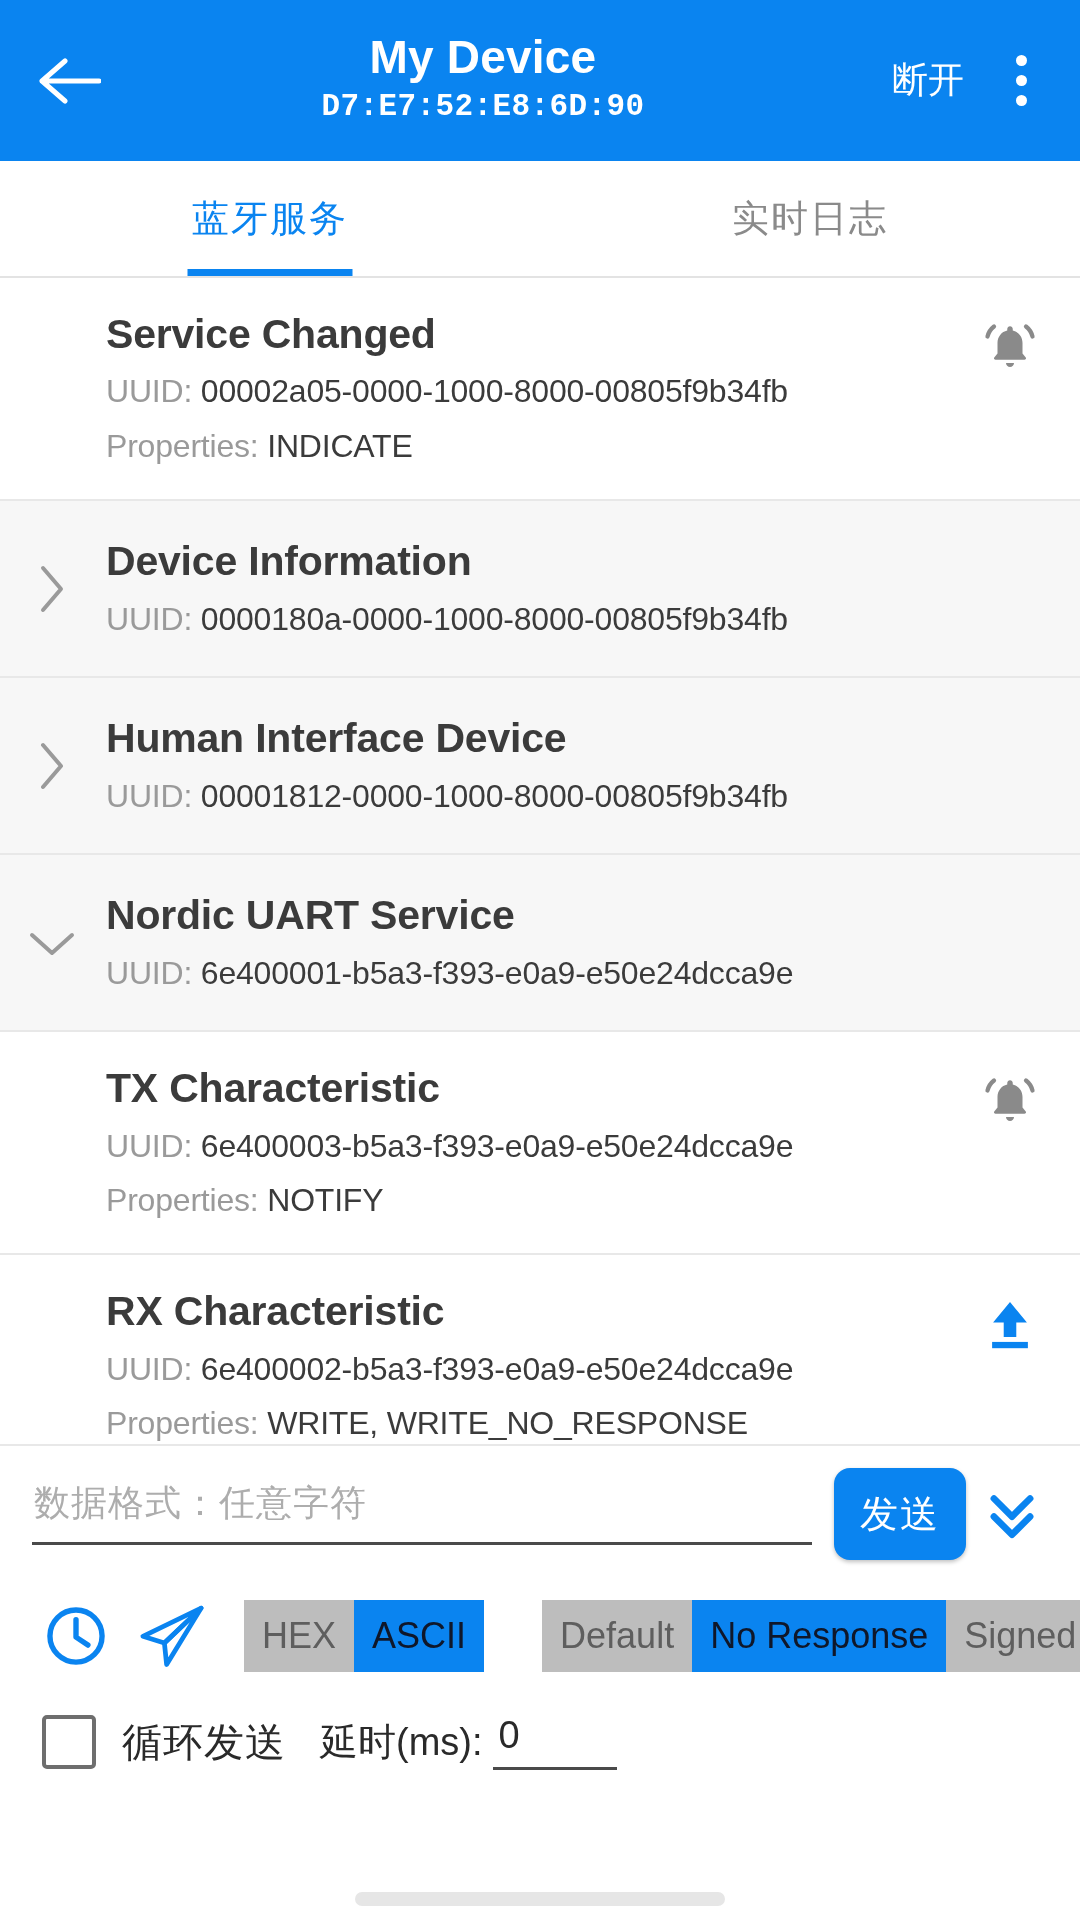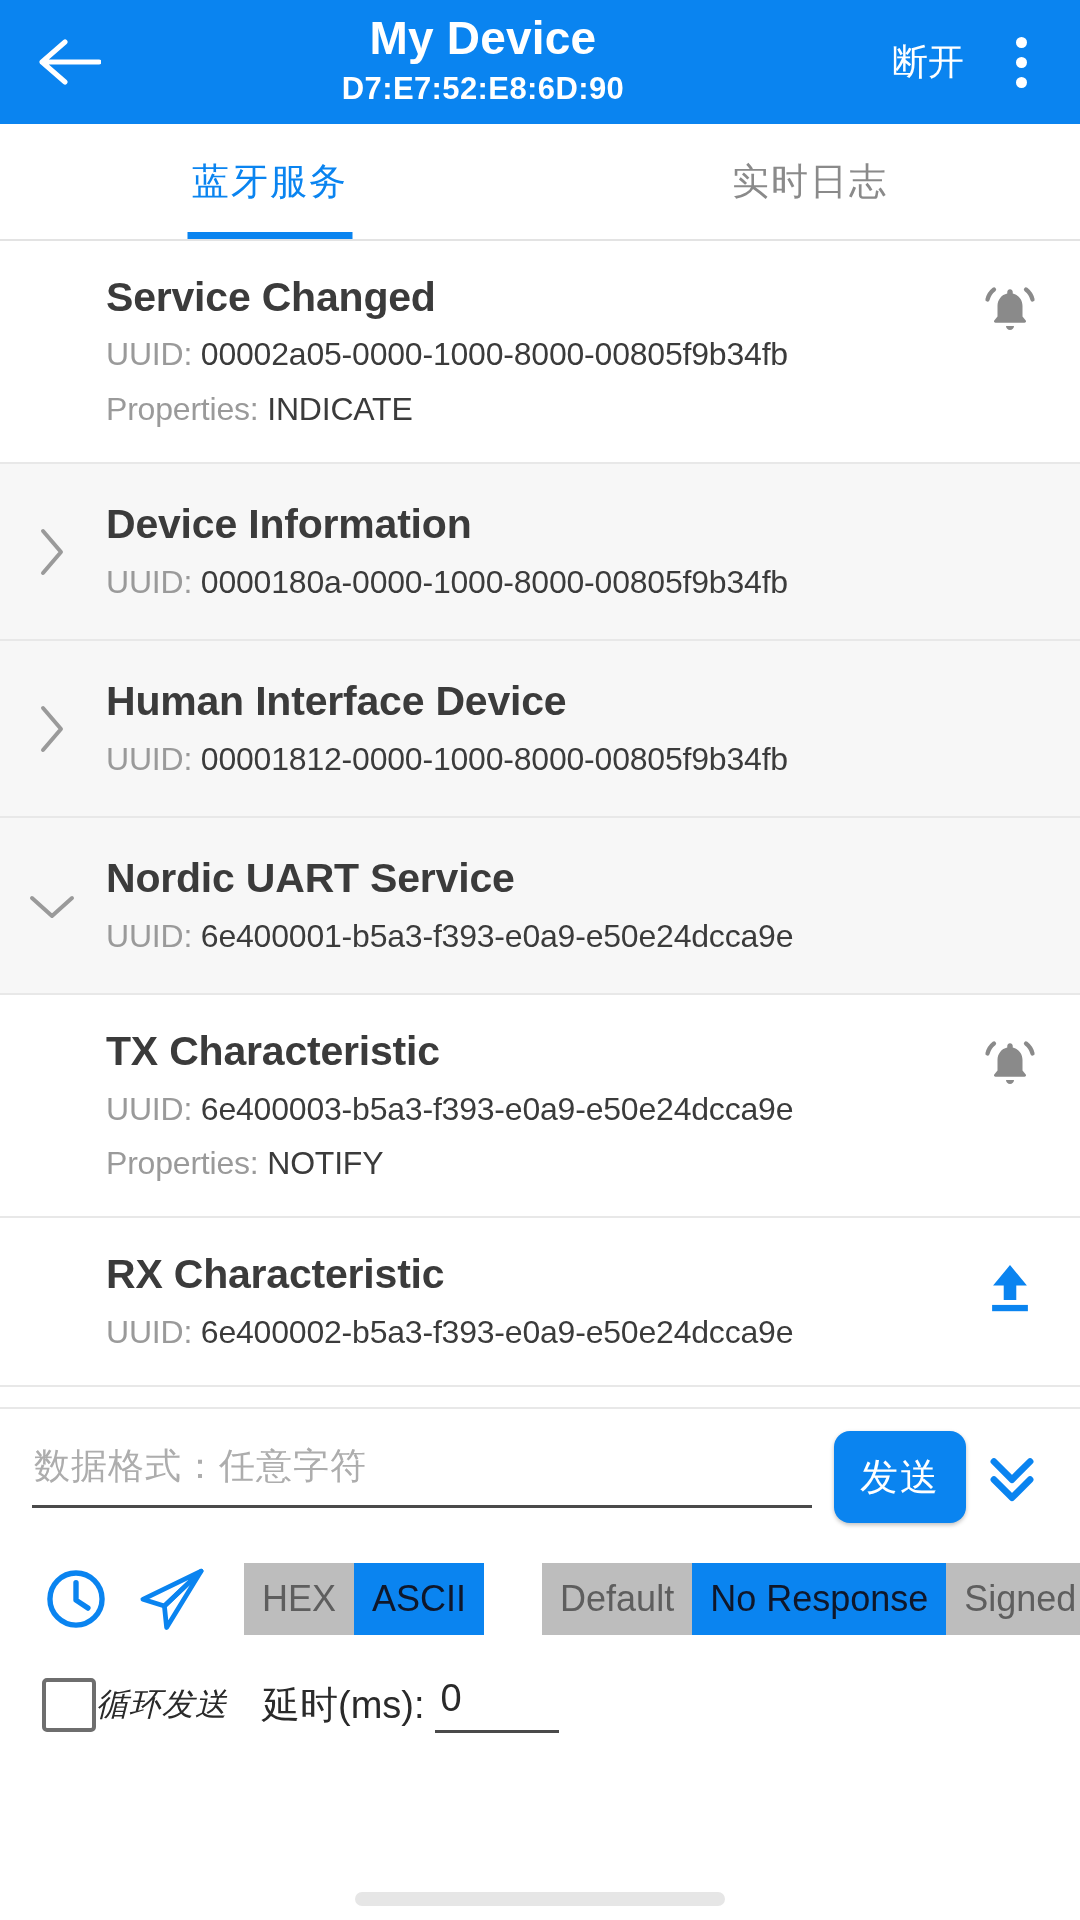--- a/index.html
+++ b/index.html
@@ -6,21 +6,21 @@
   html, body {
     width:1080px; height:1920px;
     background:#ffffff;
     font-family:"Liberation Sans", sans-serif;
     overflow:hidden;
   }
 
   
   .appbar{
     position:relative;
-    height:124px;
+    height:161px;
     background:#0a84f0;
     display:flex;
     align-items:center;
     padding:0 24px;
   }
   .back-btn{
     width:92px; height:92px;
     display:flex; align-items:center; justify-content:center;
     flex:0 0 auto;
     cursor:pointer;
@@ -39,20 +39,21 @@
     line-height:1.08;
     letter-spacing:.2px;
   }
   .appbar-subtitle{
     color:#ffffff;
     font-size:31px;
     font-weight:bold;
     line-height:1.35;
     margin-top:4px;
     letter-spacing:.4px;
+    font-family:Liberation Mono, monospace;
   }
   .appbar-action{
     color:#ffffff;
     font-size:36px;
     font-weight:normal;
     flex:0 0 auto;
     padding:0 22px;
     cursor:pointer;
     white-space:nowrap;
   }
@@ -232,25 +233,25 @@
   }
   .checkbox{
     width:54px; height:54px;
     border:4px solid #6e6e6e;
     border-radius:5px;
     background:#ffffff;
     flex:0 0 auto;
     cursor:pointer;
   }
   .loop-label{
-    font-size:32px;
+    font-size:40px;
     color:#2a2a2a;
+    margin-left:26px;
     letter-spacing:1px;
     white-space:nowrap;
-    font-style:italic;
   }
   .delay-label{
     font-size:38px;
     color:#2a2a2a;
     margin-left:34px;
     white-space:nowrap;
   }
   .delay-input{
     width:124px;
     border:none;
@@ -384,20 +385,23 @@
         <path d="M18.4 3.4c1.3 1 2.2 2.4 2.6 4" stroke="#8a8a8a" stroke-width="1.7" fill="none" stroke-linecap="round"></path>
       </svg>
     </div>
   </div>
 
   <div class="row">
     <div class="title">RX Characteristic</div>
     <div class="meta">
       <span>UUID: </span><b>6e400002-b5a3-f393-e0a9-e50e24dcca9e</b>
     </div>
+    <div class="meta">
+      <span>Properties: </span><b>WRITE, WRITE_NO_RESPONSE</b>
+    </div>
     <div class="row-icon">
       <svg width="58" height="58" viewBox="0 0 24 24">
         <path d="M12 2.5 L19 11 H14.6 V17 H9.4 V11 H5 Z" fill="#0a84f0"></path>
         <rect x="4.6" y="19" width="14.8" height="2.6" fill="#0a84f0"></rect>
       </svg>
     </div>
   </div>
 
 </div>
 

